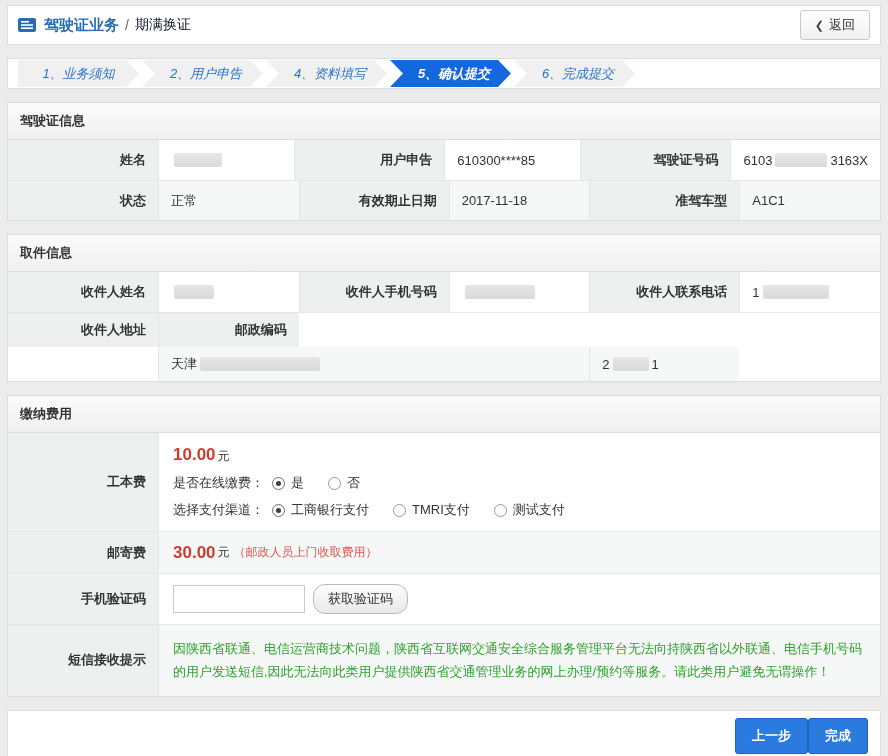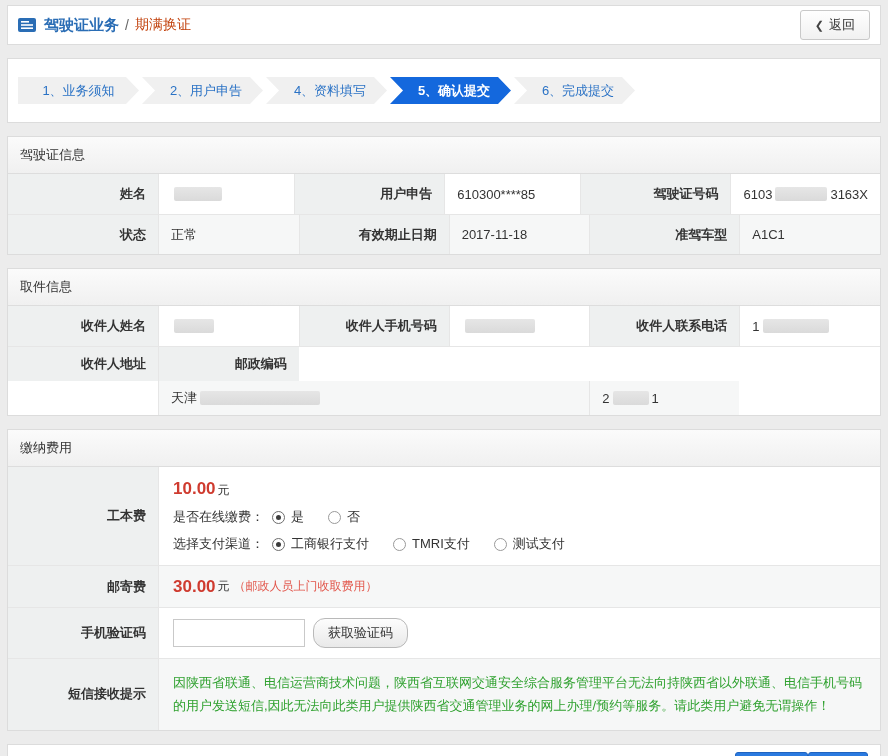--- a/index.html
+++ b/index.html
@@ -6,37 +6,37 @@
   html, body { width: 888px; height: 756px; overflow: hidden; }
   body { background: #ececec; font-family: "Liberation Sans", "DejaVu Sans", sans-serif; color: #333; }
   .page { padding: 5px 7px; }
   .panel { background: #fff; border: 1px solid #dcdcdc; margin-bottom: 13px; }
 
   
   .header { height: 40px; display: flex; align-items: center; padding: 8px 10px; }
   .hicon { margin-right: 8px; display: flex; align-items: center; }
   .htitle { color: #2a6db5; font-weight: bold; font-size: 15px; }
   .hsep { color: #666; margin: 0 6px; font-size: 14px; }
-  .hsub { color: #c2410c; font-size: 14px; }
+  .hsub { color: #0f172a; font-size: 14px; }
   .back-btn { margin-left: auto; display: inline-flex; align-items: center; gap: 5px;
     border: 1px solid #c9c9c9; border-radius: 3px; background: linear-gradient(#ffffff, #f1f1f1);
     padding: 5px 14px; font-size: 13px; color: #333; cursor: pointer; }
   .back-chevron { font-size: 11px; color: #444; }
 
   
-  .steps { padding: 18px 10px; display: flex; }
+  .steps { padding: 1px 10px; display: flex; font-style: italic; }
   .step { width: 121px; height: 27px; line-height: 27px; text-align: center; font-size: 13px;
     color: #2a72c5; background: #f0f0f0; margin-right: 3px; padding-left: 7px;
     clip-path: polygon(0 0, calc(100% - 13px) 0, 100% 50%, calc(100% - 13px) 100%, 0 100%, 13px 50%);
     cursor: pointer; }
   .step.first { clip-path: polygon(0 0, calc(100% - 13px) 0, 100% 50%, calc(100% - 13px) 100%, 0 100%); padding-left: 0; }
   .step.active { background: #1468dd; color: #fff; font-weight: bold; }
 
   
-  .section-title { padding: 9px 12px; font-size: 13px; font-weight: normal; color: #333;
+  .section-title { padding: 9px 12px; font-size: 13px; font-weight: bold; color: #333;
     background: linear-gradient(#fbfbfb, #f0f0f0); border-bottom: 1px solid #ddd; }
   .row { display: grid; grid-template-columns: 150px 1fr 150px 1fr 150px 1fr; min-height: 40px; }
   .row + .row { border-top: 1px solid #e6e6e6; }
   .cell { display: flex; align-items: center; padding: 8px 12px; font-size: 13px; border-left: 1px solid #e6e6e6; background: #fff; }
   .cell:first-child { border-left: none; }
   .cell.label { background: #eef0f0; font-weight: bold; justify-content: flex-end; text-align: left; color: #333; }
   .row.alt .cell.value { background: #f6f7f7; }
   .span3 { grid-column: 2 / 5; }
   .redact { display: inline-block; height: 14px; border-radius: 2px;
     background: linear-gradient(#e6e6e6, #dadada); vertical-align: middle; margin: 0 3px; }

